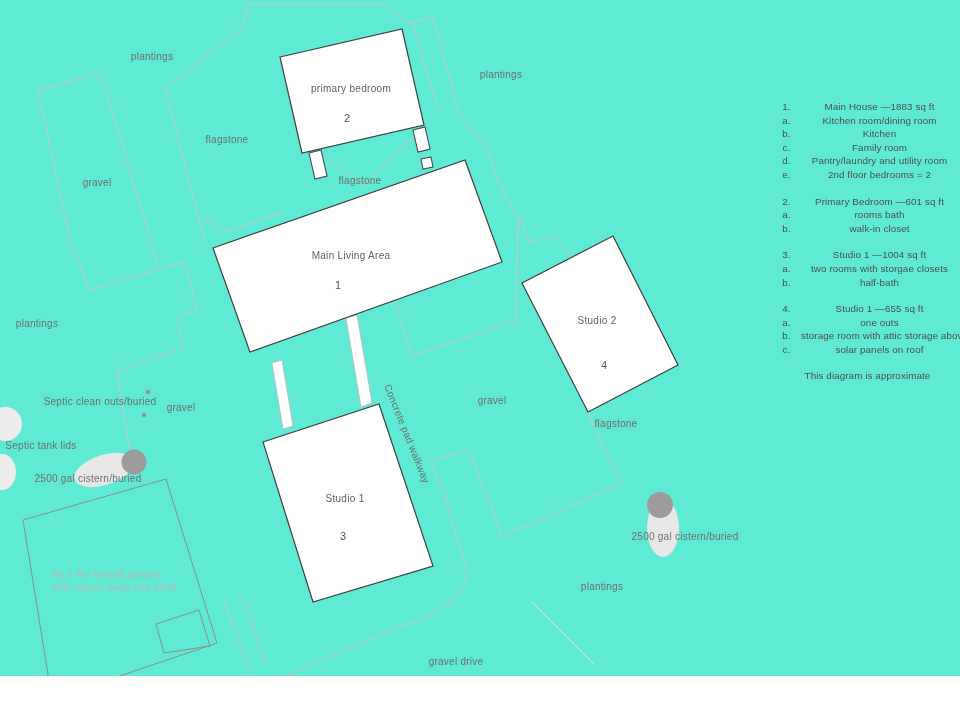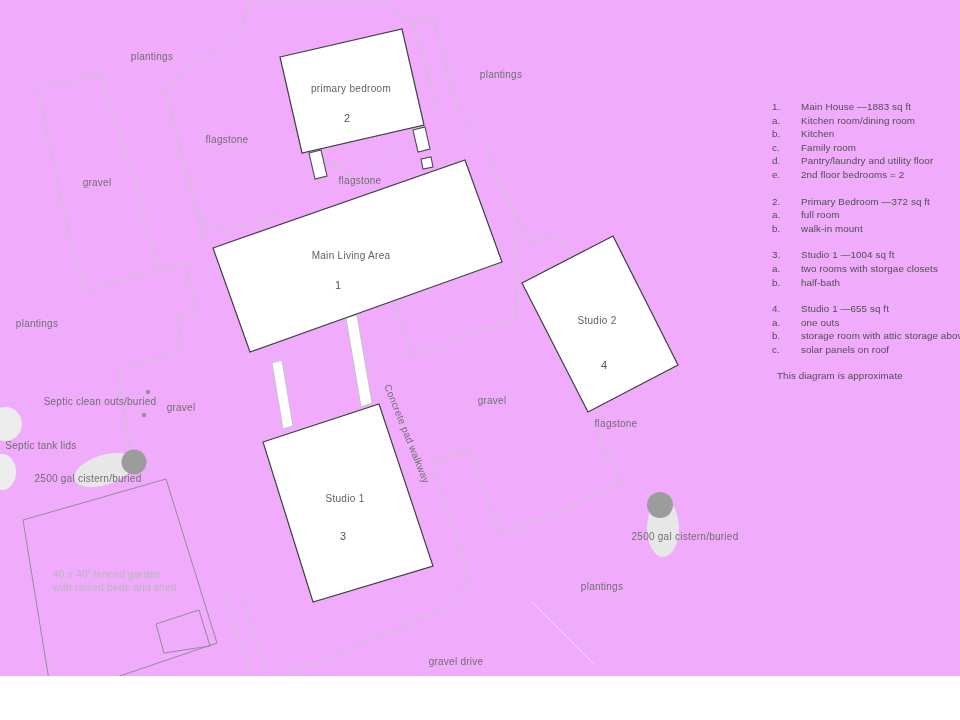--- a/index.html
+++ b/index.html
@@ -1,17 +1,17 @@
 <!DOCTYPE html>
 <html><head>
 <meta charset="utf-8">
 <style>
   html,body{margin:0;padding:0;background:#ffffff;overflow:hidden;}
-  #stage{position:relative;width:960px;height:676px;background:#f0abfc;
-         font-family:"Liberation Sans",sans-serif;}
+  #stage{position:relative;width:960px;height:676px;background:#5eead4;
+         font-family:"Liberation Sans",sans-serif;text-align:center;}
   svg{position:absolute;left:0;top:0;}
 
   
   .bld{fill:#ffffff;stroke:#3f3f3f;stroke-width:1.2px;}
   .pier{fill:#ffffff;stroke:#4a4a4a;stroke-width:1.1px;}
   .fence{fill:none;stroke:#8f8f8f;stroke-width:1px;}
   .land{fill:none;stroke:#c6c6c6;stroke-width:1px;}
   .land-faint{fill:none;stroke:#dedede;stroke-width:1px;}
   .strip{fill:#ffffff;stroke:#c2c2c2;stroke-width:1px;}
   .blob{fill:#ececec;}
@@ -124,39 +124,39 @@
       <div class="lrow">
           <span class="lm">b.</span>
           <span class="lt">Kitchen</span>
         </div>
       <div class="lrow">
           <span class="lm">c.</span>
           <span class="lt">Family room</span>
         </div>
       <div class="lrow">
           <span class="lm">d.</span>
-          <span class="lt">Pantry/laundry and utility floor</span>
+          <span class="lt">Pantry/laundry and utility room</span>
         </div>
       <div class="lrow">
           <span class="lm">e.</span>
           <span class="lt">2nd floor bedrooms = 2</span>
         </div>
     </div>
     <div class="lgroup">
       <div class="lrow">
           <span class="lm">2.</span>
-          <span class="lt">Primary Bedroom —372 sq ft</span>
+          <span class="lt">Primary Bedroom —601 sq ft</span>
         </div>
       <div class="lrow">
           <span class="lm">a.</span>
-          <span class="lt">full room</span>
+          <span class="lt">rooms bath</span>
         </div>
       <div class="lrow">
           <span class="lm">b.</span>
-          <span class="lt">walk-in mount</span>
+          <span class="lt">walk-in closet</span>
         </div>
     </div>
     <div class="lgroup">
       <div class="lrow">
           <span class="lm">3.</span>
           <span class="lt">Studio 1 —1004 sq ft</span>
         </div>
       <div class="lrow">
           <span class="lm">a.</span>
           <span class="lt">two rooms with storgae closets</span>

